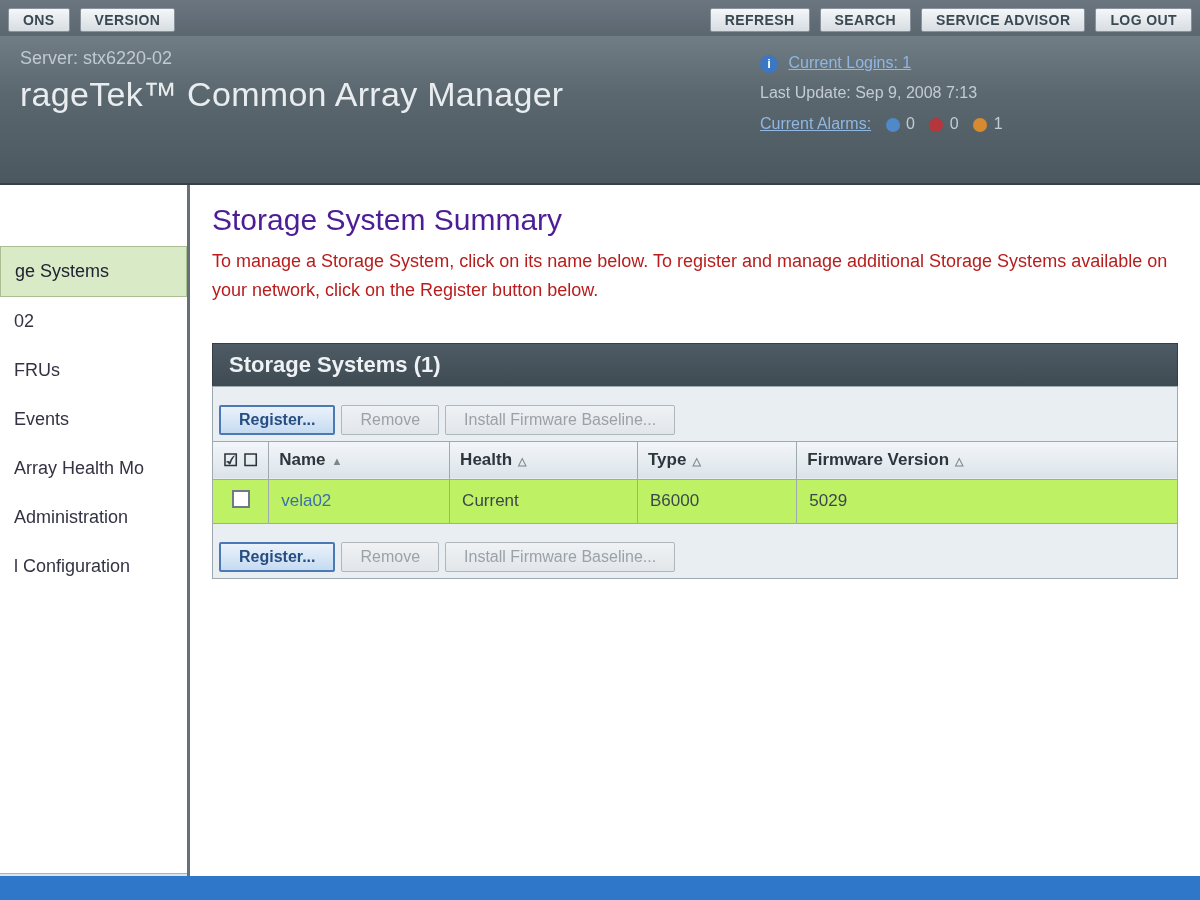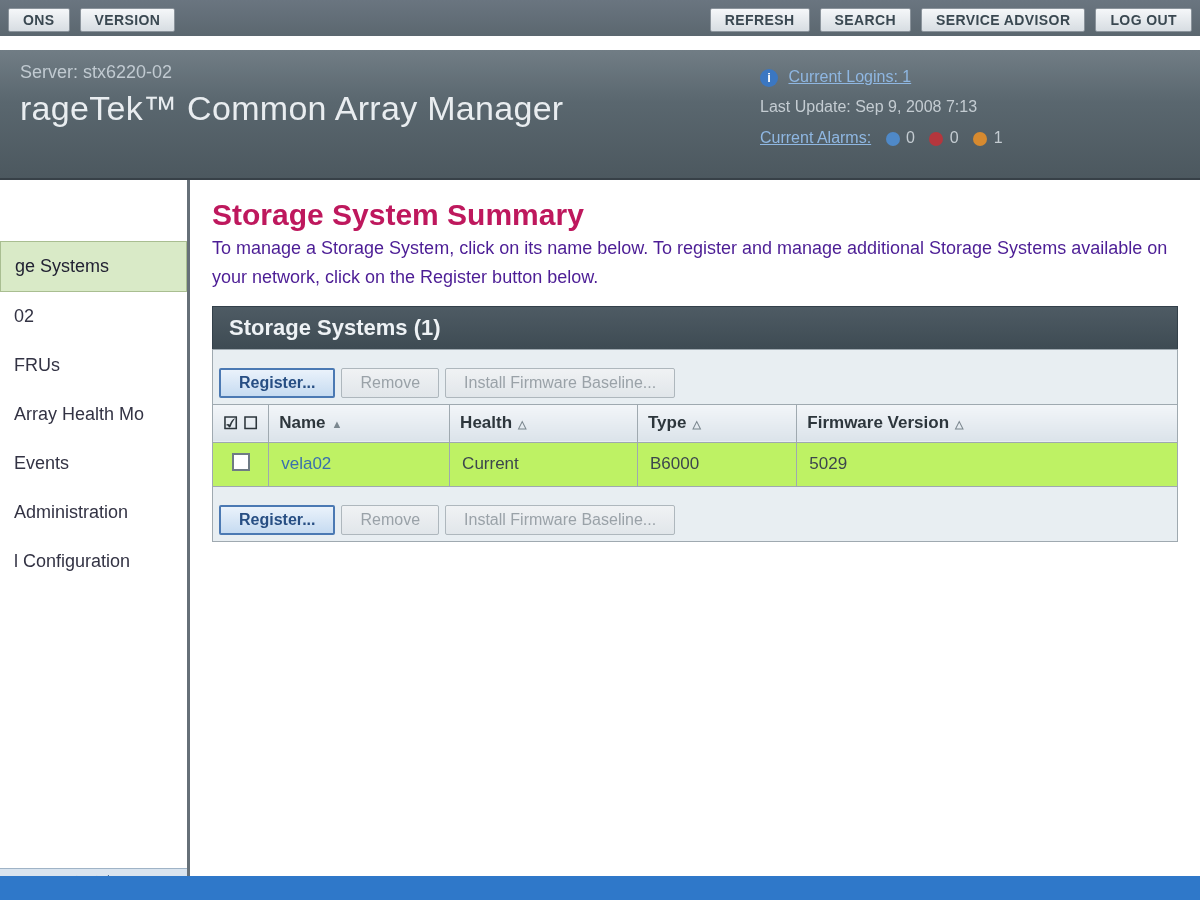--- a/index.html
+++ b/index.html
@@ -127,29 +127,29 @@
     font-size: 13px;
     color: #4a6d96;
   }
   .content {
     flex: 1;
     padding: 18px 22px 0 22px;
     overflow: hidden;
   }
   .content h1 {
     font-size: 30px;
-    font-weight: bold;
-    color: #be185d;
-    margin-bottom: 2px;
+    font-weight: normal;
+    color: #4c1d95;
+    margin-bottom: 10px;
   }
   .content .desc {
     font-size: 18px;
-    color: #4c1d95;
+    color: #b91c1c;
     line-height: 1.6;
-    margin-bottom: 14px;
+    margin-bottom: 38px;
     max-width: 960px;
   }
   
   .panel-title {
     background: linear-gradient(#4e5b64, #3e4b53);
     color: #eef2f5;
     font-size: 22px;
     font-weight: bold;
     padding: 8px 16px;
     border: 1px solid #33404a;
@@ -235,21 +235,21 @@
 <div class="topbar">
   <button class="topbtn">ONS</button>
   <button class="topbtn">VERSION</button>
   <div class="spacer"></div>
   <button class="topbtn">REFRESH</button>
   <button class="topbtn">SEARCH</button>
   <button class="topbtn">SERVICE ADVISOR</button>
   <button class="topbtn">LOG OUT</button>
 </div>
 
-<div class="banner" style="height:130px;margin-top:14px;">
+<div class="banner" style="height:149px;">
   <div class="banner-left">
     <div class="server-line">
       <span>Server:</span>
       <span>stx6220-02</span>
     </div>
     <div class="app-title">rageTek™ Common Array Manager</div>
   </div>
   <div class="banner-right">
     <div>
       <span class="info-icon">i</span>
@@ -270,22 +270,22 @@
     </div>
   </div>
 </div>
 
 <div class="main">
   <div class="sidebar">
     <div class="navitem">&nbsp;</div>
     <div class="navitem selected">ge Systems</div>
     <div class="navitem">02</div>
     <div class="navitem">FRUs</div>
+    <div class="navitem">Events</div>
     <div class="navitem">Array Health Mo</div>
-    <div class="navitem">Events</div>
     <div class="navitem">Administration</div>
     <div class="navitem">l Configuration</div>
     <div class="sidebar-scroll">
       <span>▶</span>
       <span>▶|</span>
     </div>
   </div>
 
   <div class="content">
     <h1>Storage System Summary</h1>

